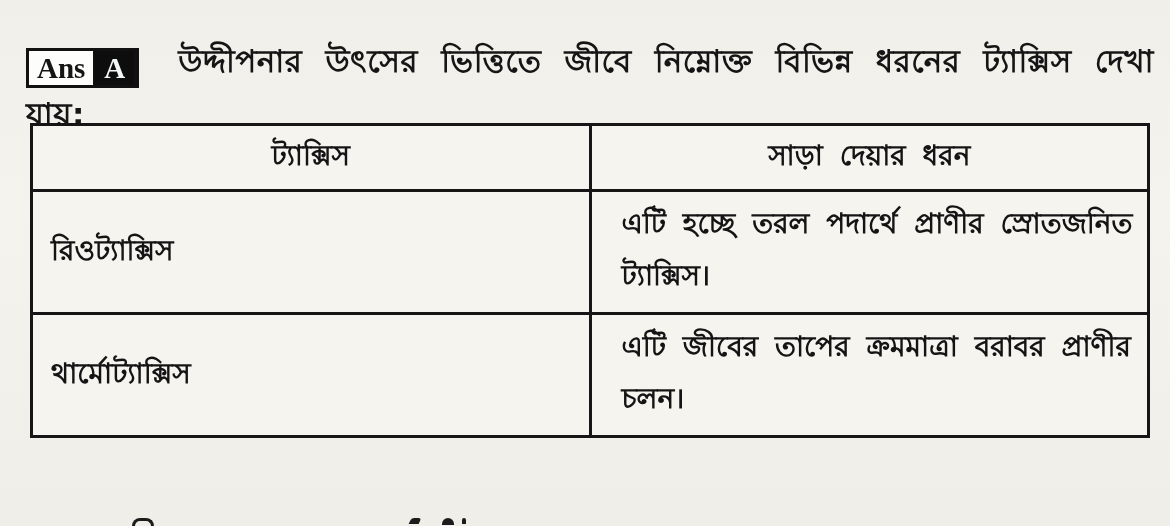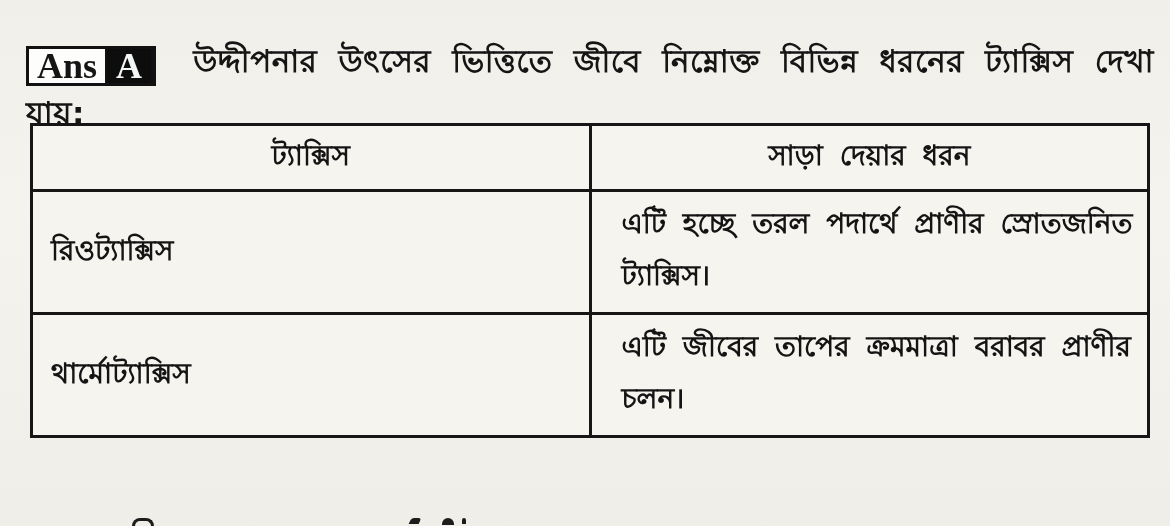--- a/index.html
+++ b/index.html
@@ -32,21 +32,21 @@
   }
   .answhy {
     display: inline-flex;
     align-items: stretch;
     vertical-align: -6px;
     border: 3px solid #111;
     background: #fdfdfb;
     margin-right: 16px;
     font-family: "Liberation Serif", "DejaVu Serif", serif;
     font-weight: bold;
-    font-size: 36px;
+    font-size: 29px;
     line-height: 34px;
     word-spacing: 0;
     letter-spacing: 0;
   }
   .answhy .seg {
     padding: 0 8px;
     display: inline-block;
   }
   .answhy .seg.dark {
     background: #0d0d0d;

